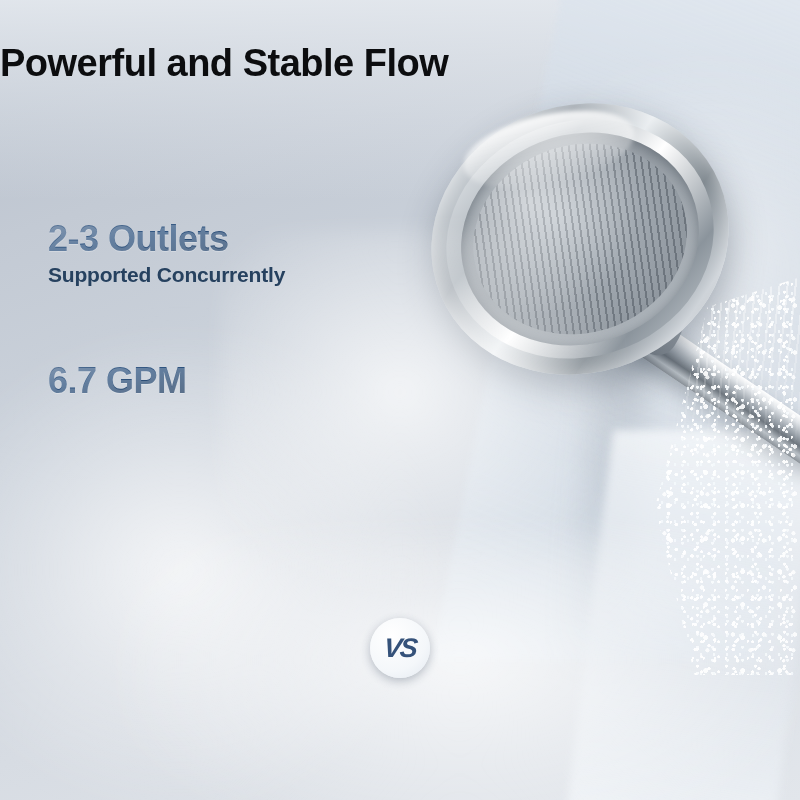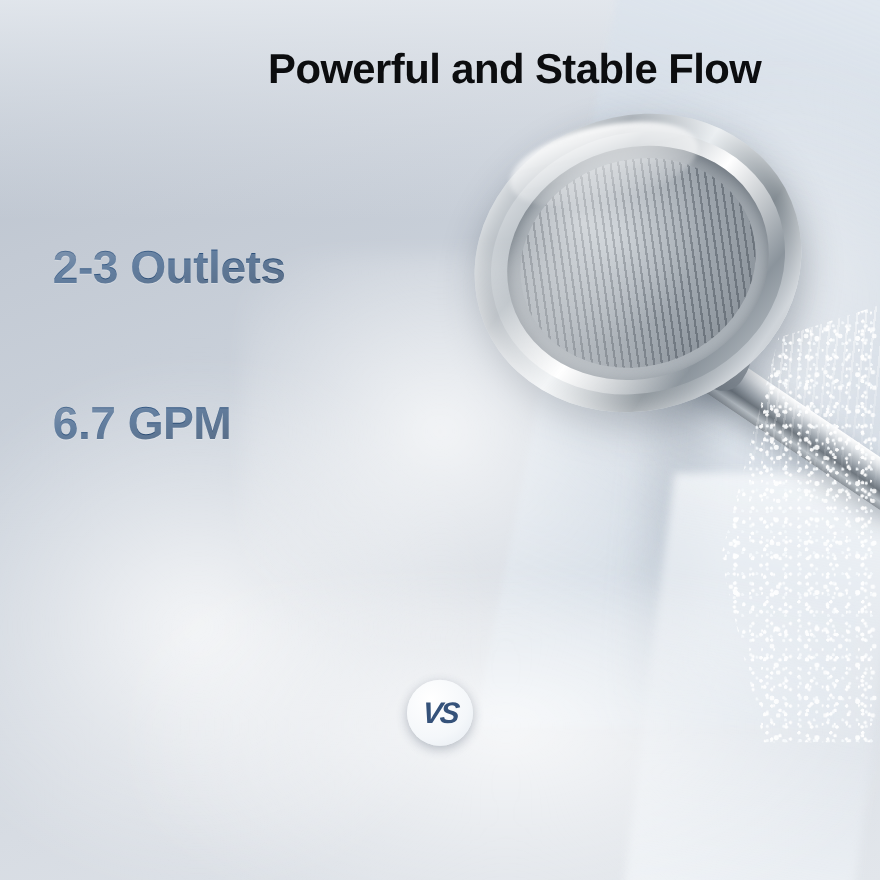--- a/index.html
+++ b/index.html
@@ -55,32 +55,32 @@
   .dark-streak {
     top: 120px; right: 150px; width: 60px; height: 560px;
     background: linear-gradient(180deg, rgba(120,132,146,0) 0%, rgba(116,128,142,.28) 35%, rgba(120,132,146,0) 100%);
     transform: rotate(6deg);
     filter: blur(14px);
   }
 
   
   .headline {
     position: absolute; top: 42px; left: 0; width: 692px;
-    text-align: right;
+    text-align: left;
     font-size: 38px; font-weight: 700; letter-spacing: -0.5px;
     color: #0c0d0f;
   }
 
   
   .stat { position: absolute; left: 48px; }
   .stat-1 { top: 220px; }
   .stat-2 { top: 362px; }
 
   .stat-value {
-    font-size: 42px; font-weight: 700; letter-spacing: -0.5px;
+    font-size: 36px; font-weight: 700; letter-spacing: -0.5px;
     color: #2b4e77;
     background: linear-gradient(170deg, #5c7798 0%, #2f5480 40%, #1f3a5c 100%);
     -webkit-background-clip: text; background-clip: text;
     -webkit-text-fill-color: transparent;
     text-shadow: 0 1px 0 rgba(255,255,255,.25);
     line-height: 1.08;
   }
   .stat-label {
     font-size: 21px; font-weight: 700; letter-spacing: -0.2px;
     color: #26415f; margin-top: 4px;
@@ -324,20 +324,21 @@
       <div class="drops"></div>
       <div class="drops-2"></div>
     </div>
   </div>
 
   <div class="bg-layer spray-haze"></div>
   <div class="bg-layer steam-c"></div>
 
   <div class="stat stat-1">
     <div class="stat-value">2-3 Outlets</div>
+    <div class="stat-label">Supported Concurrently</div>
   </div>
 
   <div class="stat stat-2">
     <div class="stat-value">6.7 GPM</div>
   </div>
 
 
 
   <div class="vs-badge">
     <span class="vs-text">VS</span>

